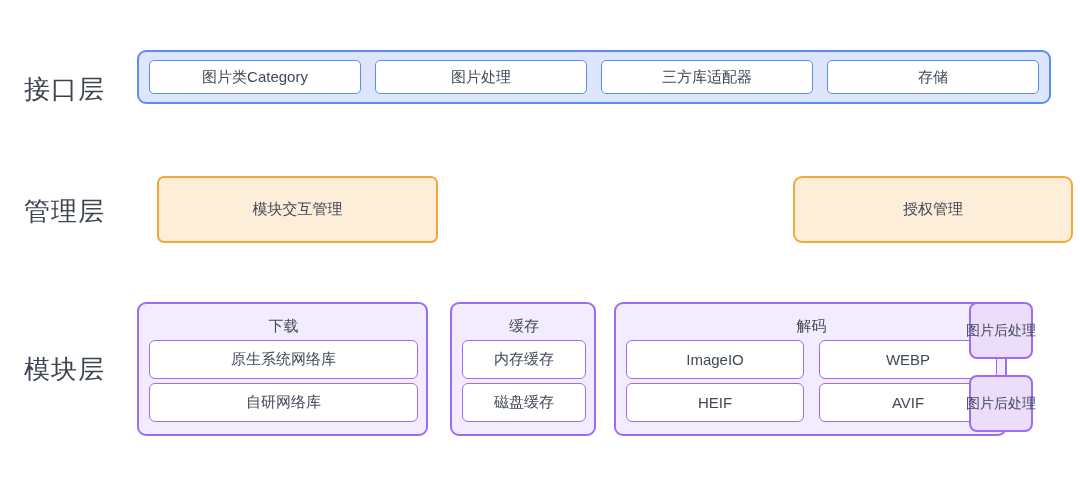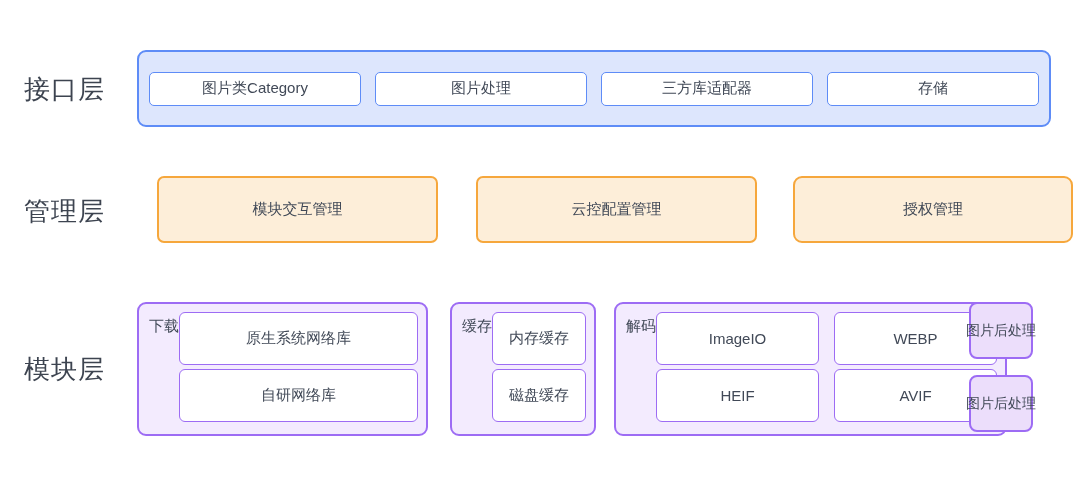--- a/index.html
+++ b/index.html
@@ -24,21 +24,21 @@
     white-space: nowrap;
   }
   #label-interface  { top: 72px; }
   #label-management { top: 194px; }
   #label-module     { top: 352px; }
 
   
   .iface-container {
     position: absolute;
     left: 137px; top: 50px;
-    width: 914px; height: 77px;
+    width: 914px; height: 54px;
     box-sizing: border-box;
     background: #dde6fd;
     border: 2px solid #5e8cf7;
     border-radius: 9px;
     display: flex;
     align-items: center;
     gap: 14px;
     padding: 0 10px;
   }
   .iface-box {
@@ -81,20 +81,21 @@
   .module-group {
     position: absolute;
     top: 302px;
     height: 134px;
     box-sizing: border-box;
     background: #f3ebfe;
     border: 2px solid #9d6cf4;
     border-radius: 9px;
     padding: 8px 8px 12px 10px;
     display: flex;
+    flex-direction: column;
   }
   #group-download { left: 137px; width: 291px; }
   #group-cache    { left: 450px; width: 146px; }
   #group-decode   { left: 614px; width: 393px; }
   .group-title {
     height: 28px;
     display: flex;
     align-items: center;
     justify-content: center;
     font-size: 15px;
@@ -151,21 +152,20 @@
   <div class="layer-label" id="label-module">模块层</div>
 
   <div class="iface-container">
     <div class="iface-box">图片类Category</div>
     <div class="iface-box">图片处理</div>
     <div class="iface-box">三方库适配器</div>
     <div class="iface-box">存储</div>
   </div>
 
   <div class="mgmt-box" id="mgmt-1">模块交互管理</div>
-  <div class="mgmt-box" id="mgmt-2">云控配置管理</div>
   <div class="mgmt-box" id="mgmt-3">授权管理</div>
 
   <div class="module-group" id="group-download">
     <div class="group-title">下载</div>
     <div class="group-items grid-1col">
       <div class="module-box">原生系统网络库</div>
       <div class="module-box">自研网络库</div>
     </div>
   </div>
 

